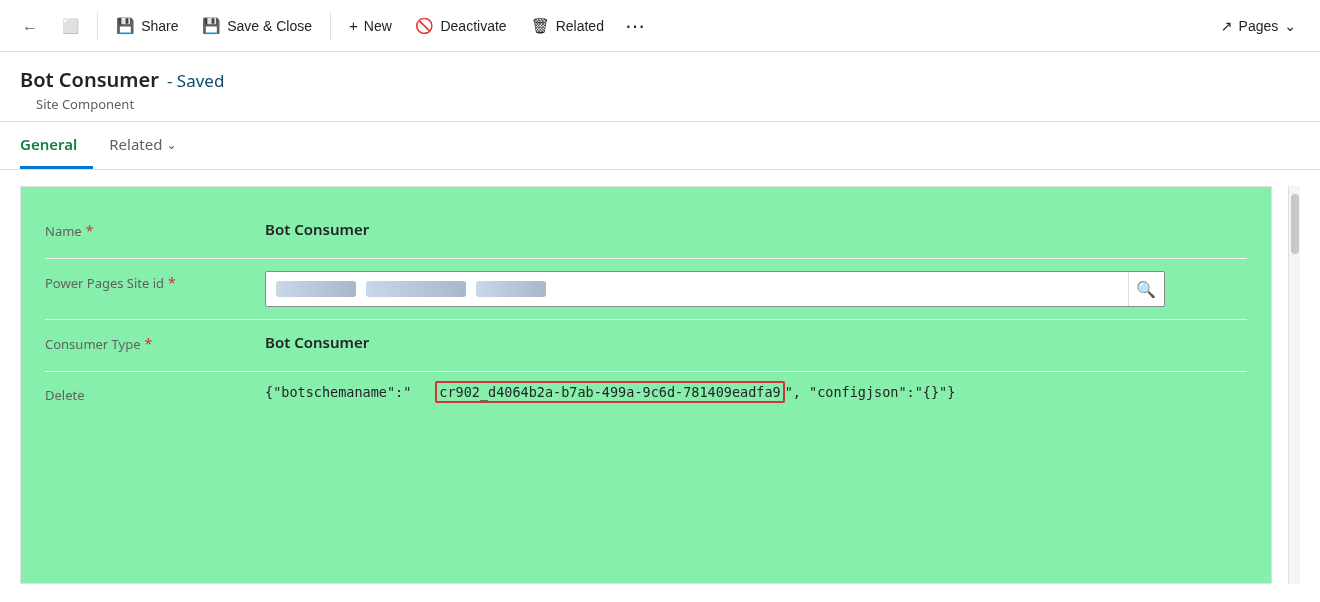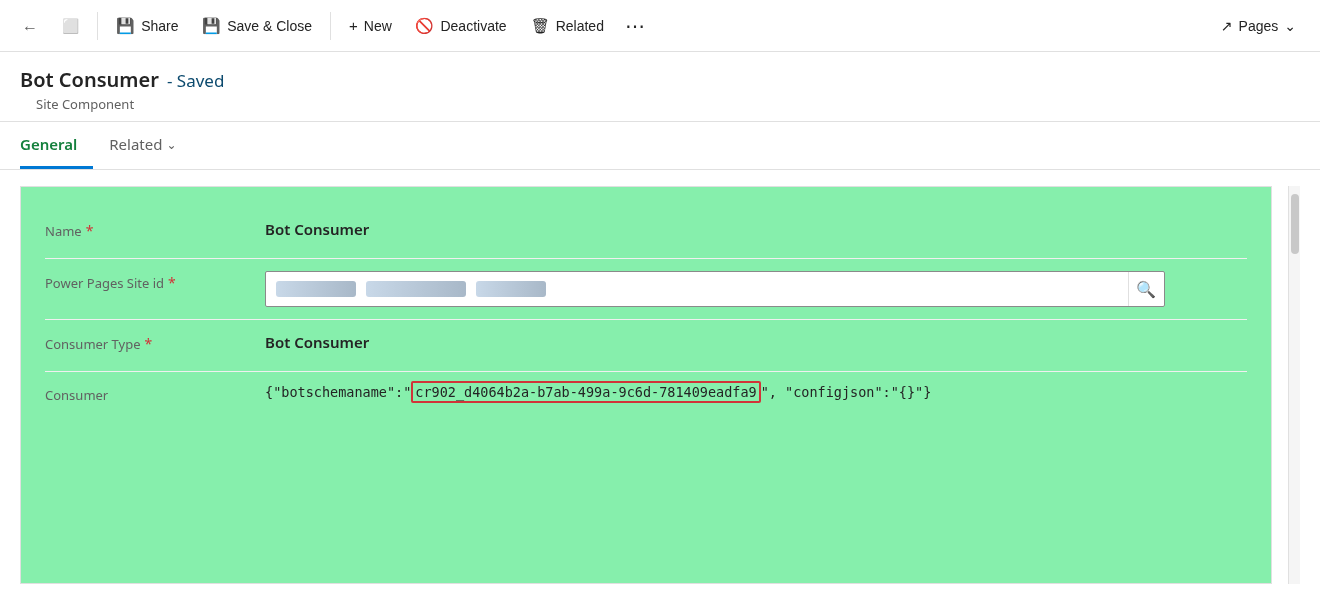--- a/index.html
+++ b/index.html
@@ -243,20 +243,21 @@
     
     .content-value {
       font-size: 13.5px;
       color: #242424;
       font-family: Consolas, monospace;
     }
     .content-highlight {
       border: 2px solid #d13438;
       padding: 1px 2px;
       border-radius: 2px;
+      margin-left: 24px;
     }
 
     .toolbar-icon {
       font-size: 15px;
       line-height: 1;
     }
   </style>
 </head>
 <body>
 
@@ -361,21 +362,21 @@
     <div class="form-field">
       <div class="field-label">
         <span>Consumer Type</span>
         <span class="required-star">*</span>
       </div>
       <div class="field-value field-value-bold">Bot Consumer</div>
     </div>
 
     <div class="form-field">
       <div class="field-label">
-        <span>Consumer</span>
+        <span>Delete</span>
       </div>
       <div class="field-value content-value">
         <span>{"botschemaname":"</span><span class="content-highlight">cr902_d4064b2a-b7ab-499a-9c6d-781409eadfa9</span><span>", "configjson":"{}"}</span>
       </div>
     </div>
 
   </div>
 
   <div class="scrollbar-container">
     <div class="scrollbar-thumb"></div>

